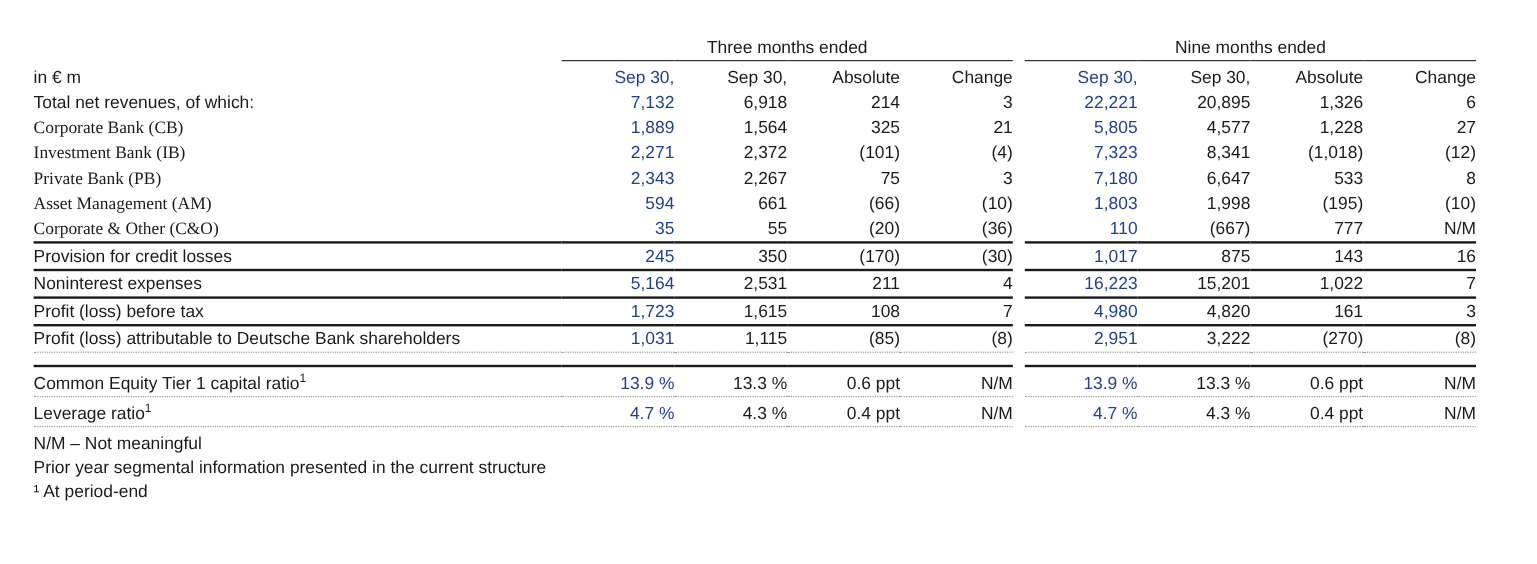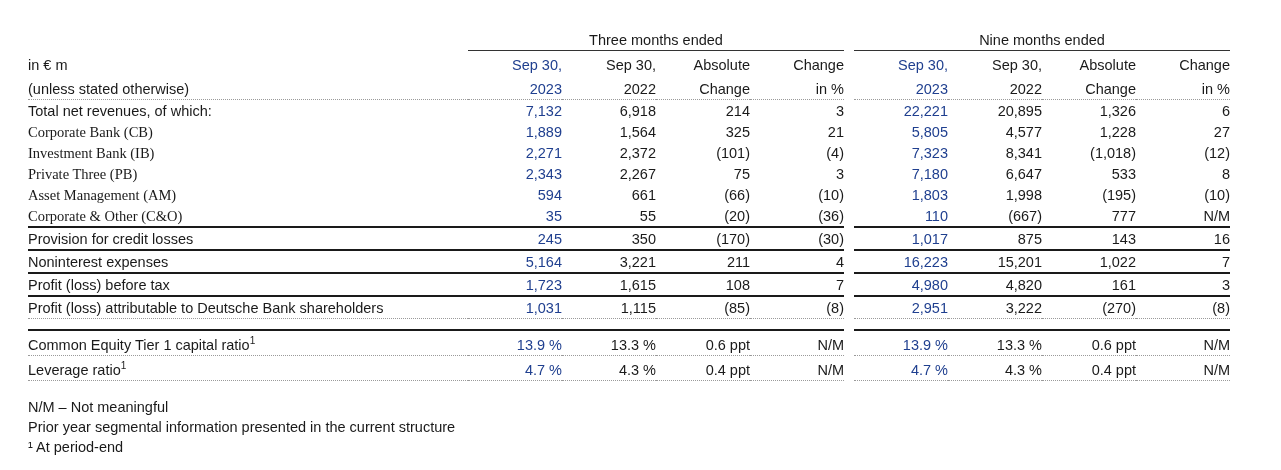--- a/index.html
+++ b/index.html
@@ -66,21 +66,21 @@
   .dot-bottom { border-bottom: 1px dotted #9a9a9a; }
   .thick-top { border-top: 2px solid #1a1a1a; }
 
   tr.h1 td { height: 24px; vertical-align: bottom; }
   tr.h2 td { height: 24px; vertical-align: bottom; }
   tr.data td { height: 21px; }
   tr.spacer td { height: 10px; }
 
   .footnotes {
     margin-left: 28px;
-    margin-top: 16px;
+    margin-top: 4px;
     font-size: 14.5px;
     line-height: 20px;
     color: #1a1a1a;
   }
   .footnotes div { white-space: nowrap; }
   .sup { font-size: 10px; vertical-align: super; }
 </style>
 </head>
 <body>
 
@@ -111,32 +111,20 @@
           <td class="num blue">Sep 30,</td>
           <td class="num">Sep 30,</td>
           <td class="num">Absolute</td>
           <td class="num">Change</td>
           <td></td>
           <td class="num blue">Sep 30,</td>
           <td class="num">Sep 30,</td>
           <td class="num">Absolute</td>
           <td class="num">Change</td>
         </tr>
-        <tr class="h2">
-          <td class="lbl dot-bottom">(unless stated otherwise)</td>
-          <td class="num dot-bottom blue">2023</td>
-          <td class="num dot-bottom">2022</td>
-          <td class="num dot-bottom">Change</td>
-          <td class="num dot-bottom">in %</td>
-          <td></td>
-          <td class="num dot-bottom blue">2023</td>
-          <td class="num dot-bottom">2022</td>
-          <td class="num dot-bottom">Change</td>
-          <td class="num dot-bottom">in %</td>
-        </tr>
         <tr class="data">
           <td class="lbl">Total net revenues, of which:</td>
           <td class="num blue bold">7,132</td>
           <td class="num">6,918</td>
           <td class="num">214</td>
           <td class="num">3</td>
           <td class=""></td>
           <td class="num blue bold">22,221</td>
           <td class="num">20,895</td>
           <td class="num">1,326</td>
@@ -160,21 +148,21 @@
           <td class="num">2,372</td>
           <td class="num">(101)</td>
           <td class="num">(4)</td>
           <td class=""></td>
           <td class="num blue">7,323</td>
           <td class="num">8,341</td>
           <td class="num">(1,018)</td>
           <td class="num">(12)</td>
         </tr>
         <tr class="data">
-          <td class="lbl indent">Private Three (PB)</td>
+          <td class="lbl indent">Private Bank (PB)</td>
           <td class="num blue">2,343</td>
           <td class="num">2,267</td>
           <td class="num">75</td>
           <td class="num">3</td>
           <td class=""></td>
           <td class="num blue">7,180</td>
           <td class="num">6,647</td>
           <td class="num">533</td>
           <td class="num">8</td>
         </tr>
@@ -210,21 +198,21 @@
           <td class="num thick-top">(30)</td>
           <td class=""></td>
           <td class="num thick-top blue bold">1,017</td>
           <td class="num thick-top">875</td>
           <td class="num thick-top">143</td>
           <td class="num thick-top">16</td>
         </tr>
         <tr class="data">
           <td class="lbl thick-top">Noninterest expenses</td>
           <td class="num thick-top blue bold">5,164</td>
-          <td class="num thick-top">3,221</td>
+          <td class="num thick-top">2,531</td>
           <td class="num thick-top">211</td>
           <td class="num thick-top">4</td>
           <td class=""></td>
           <td class="num thick-top blue bold">16,223</td>
           <td class="num thick-top">15,201</td>
           <td class="num thick-top">1,022</td>
           <td class="num thick-top">7</td>
         </tr>
         <tr class="data">
           <td class="lbl thick-top">Profit (loss) before tax</td>

